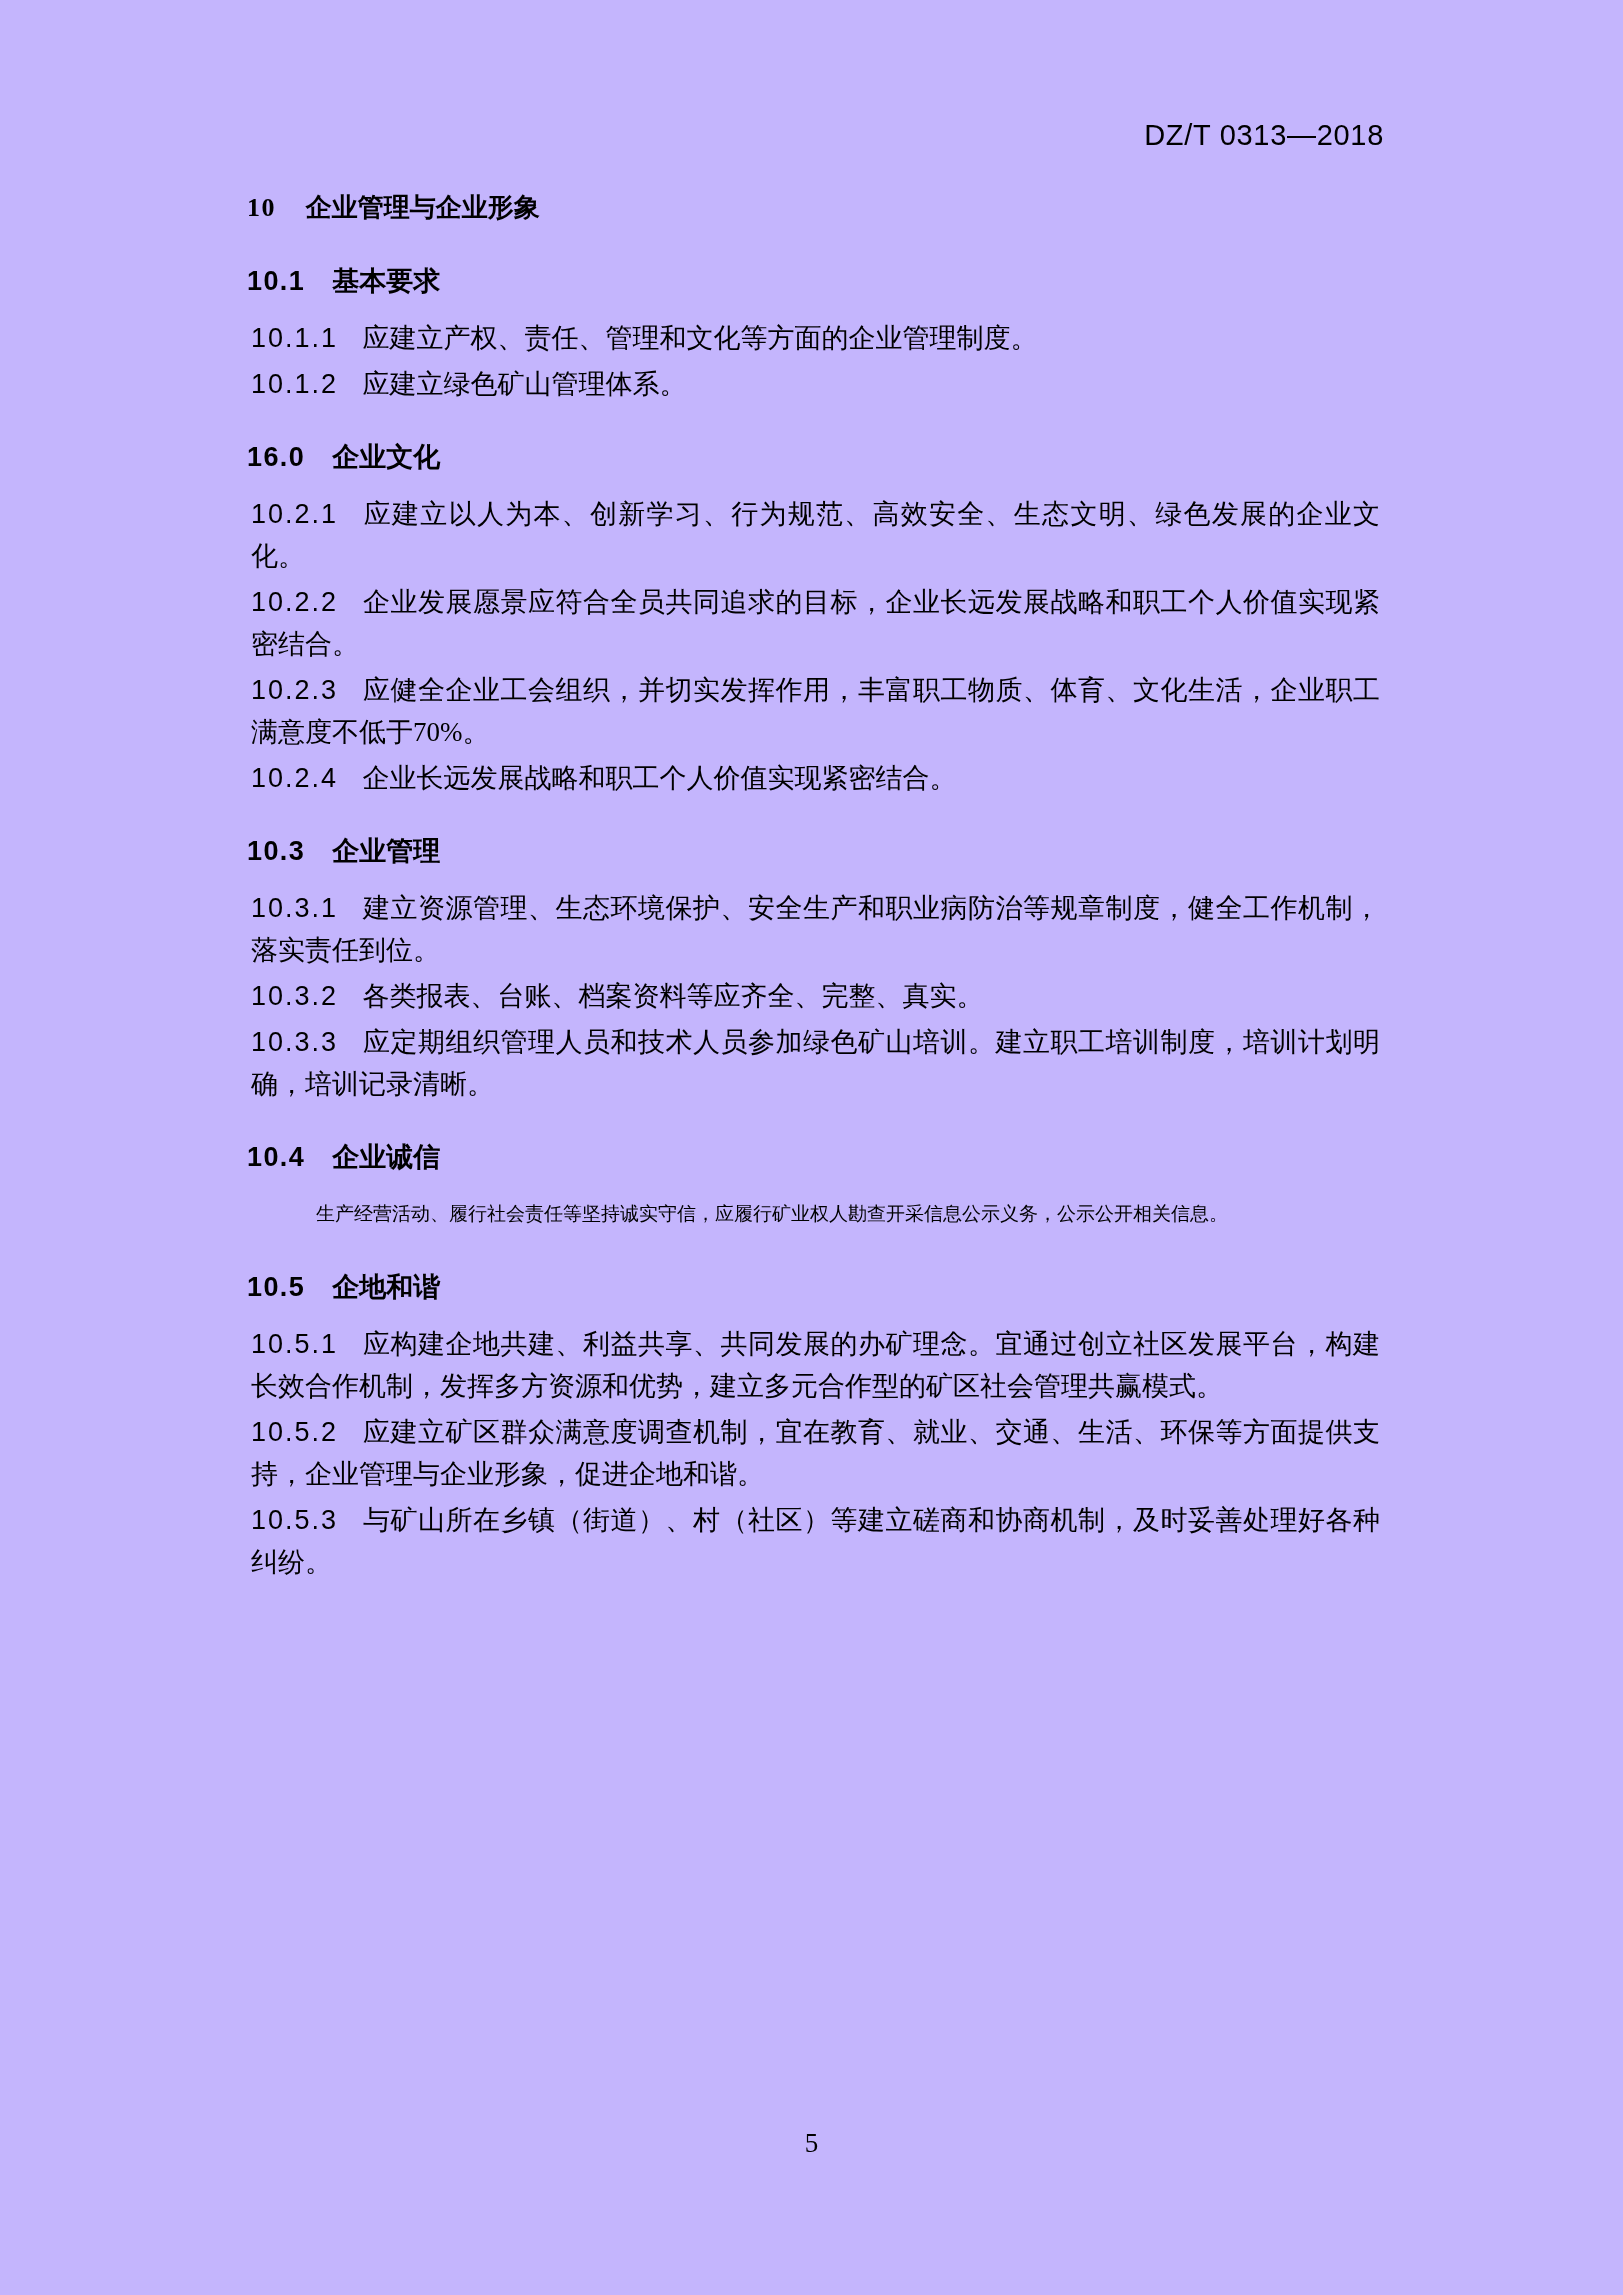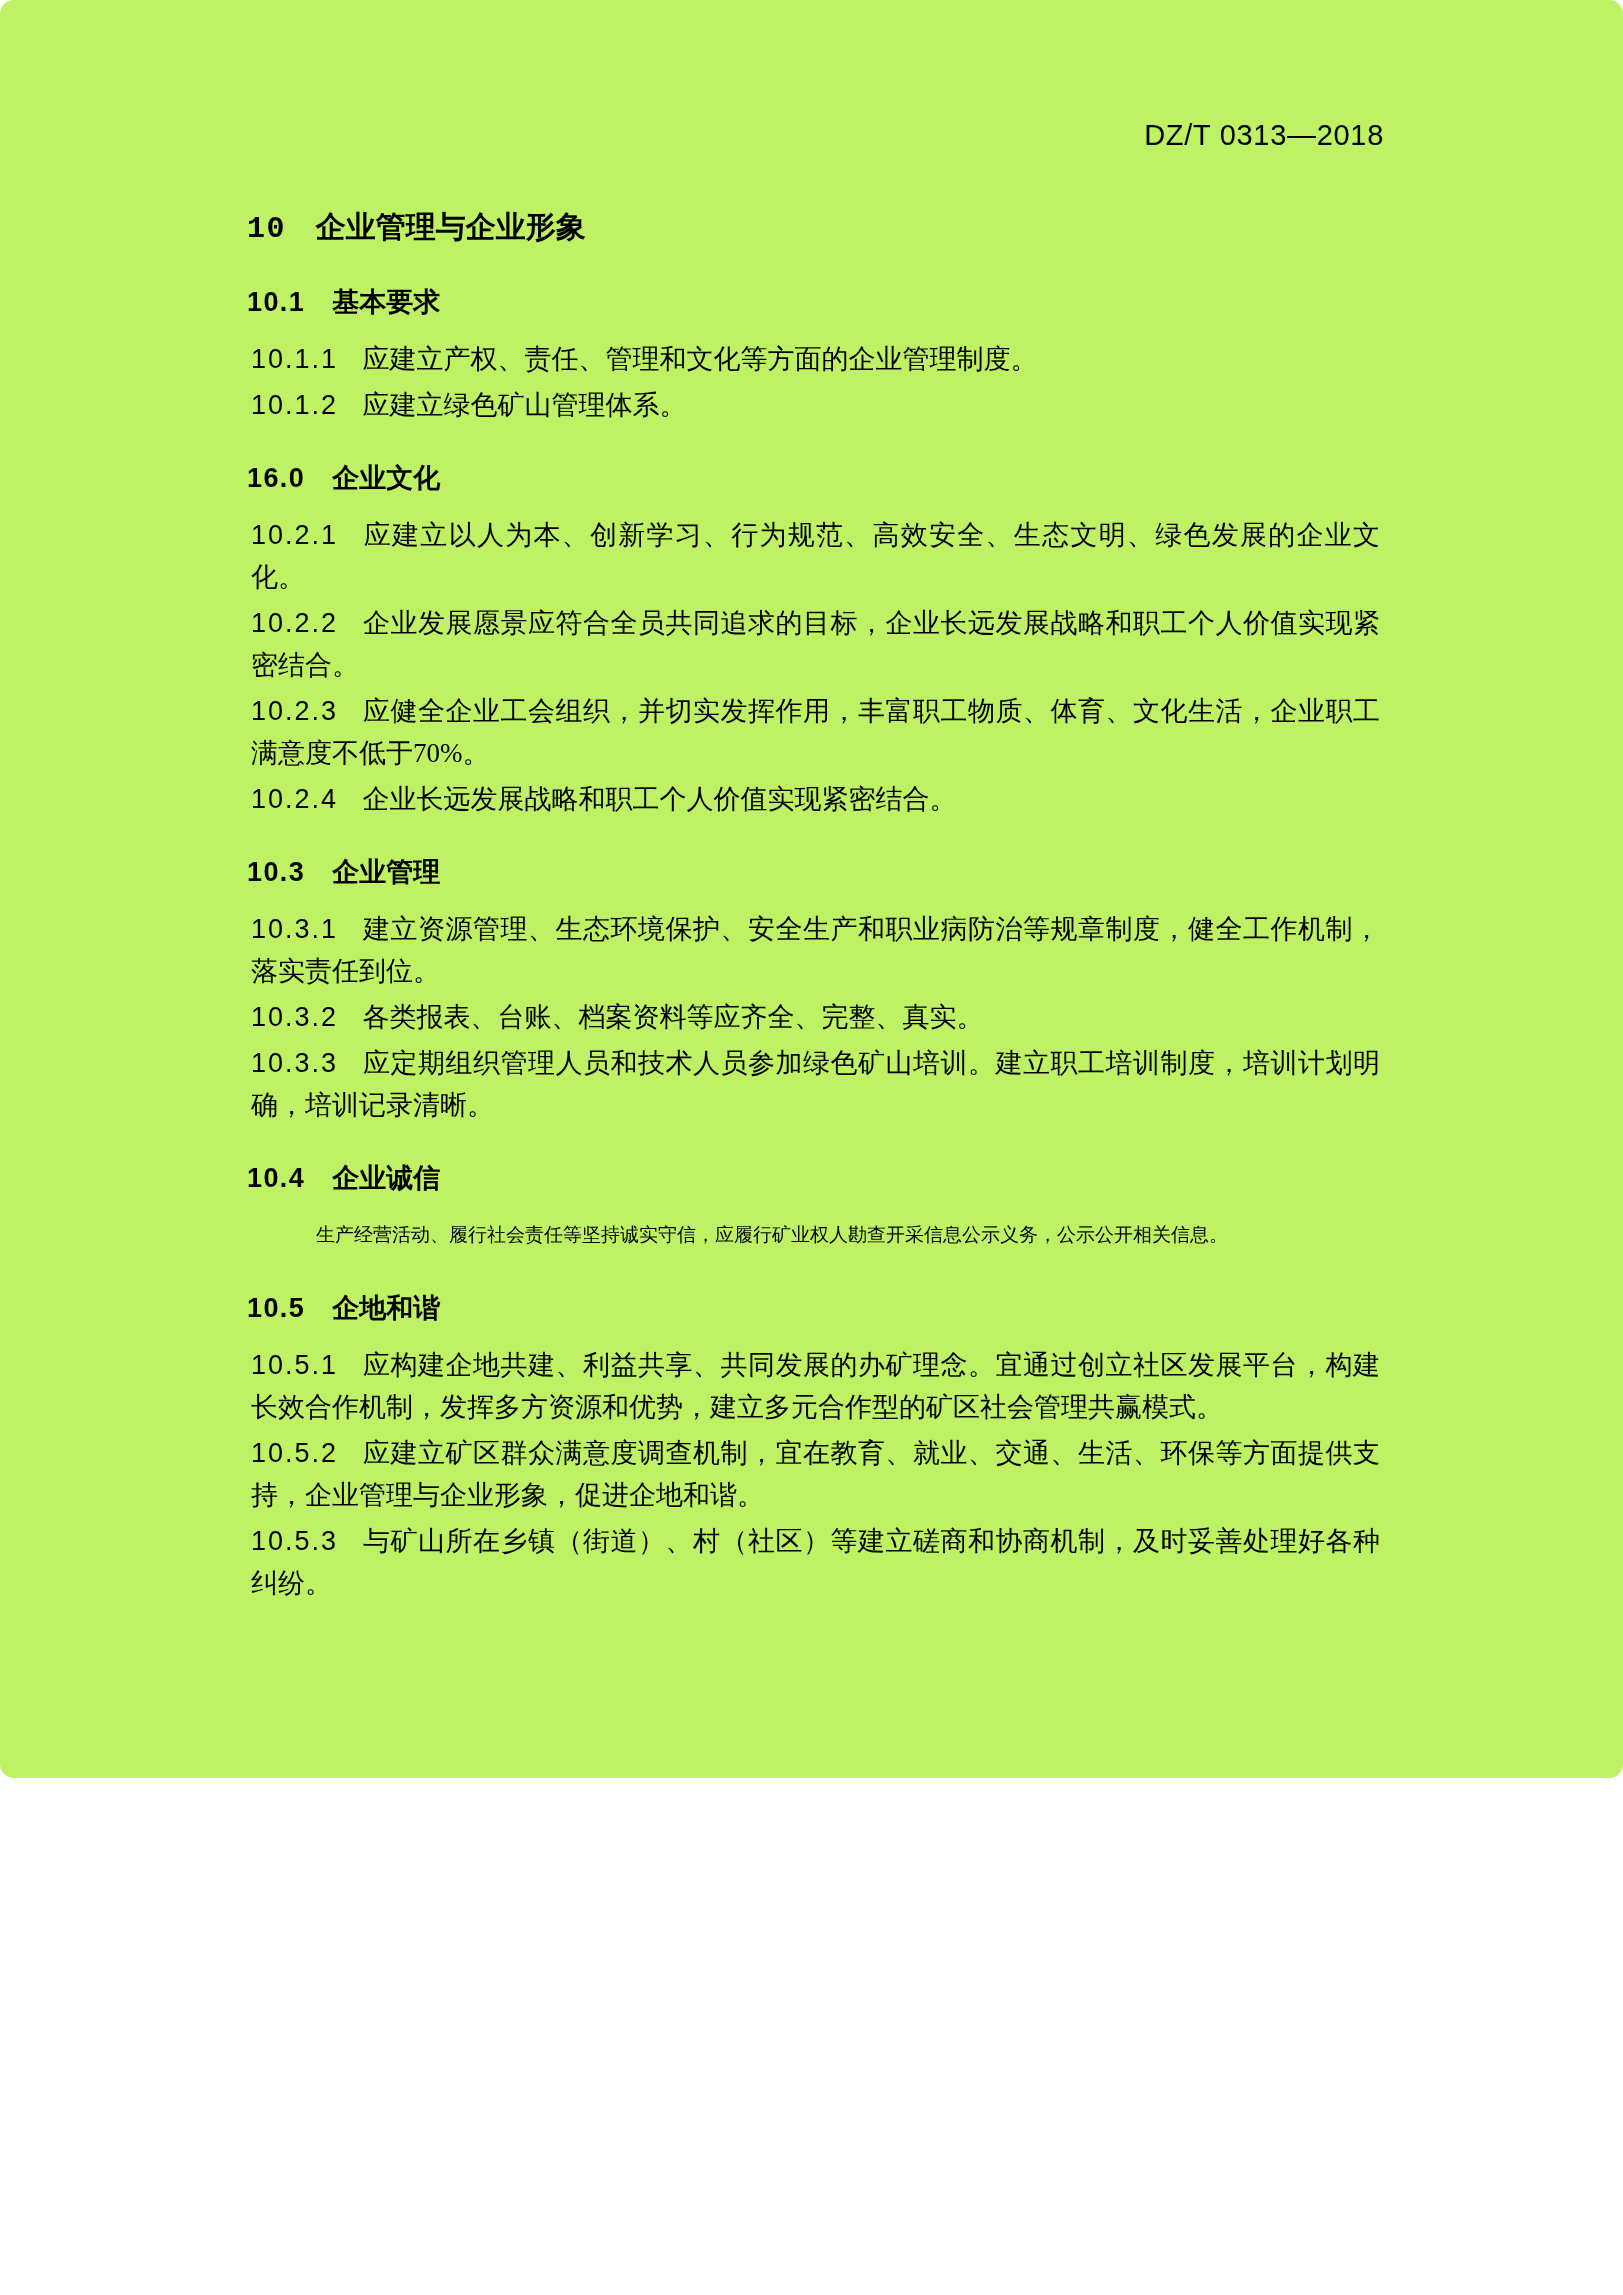--- a/index.html
+++ b/index.html
@@ -4,45 +4,44 @@
 <title>DZ/T 0313—2018 — p.5</title>
 <style>
   html, body {
     margin: 0;
     padding: 0;
     background: #ffffff;
   }
   .page {
     position: relative;
     width: 1623px;
-    height: 1778px;
-    background: #bef264;
+    height: 2295px;
+    background: #c4b5fd;
     color: #000000;
     overflow: hidden;
     font-family: "Liberation Serif", "DejaVu Serif", serif;
-    border-radius: 14px;
   }
   .content {
     padding: 0 239px 0 247px; 
   }
   
   .doc-header {
     margin-top: 120px;
     text-align: right;
     font-family: "Liberation Sans", "DejaVu Sans", sans-serif;
     font-size: 29px;
     line-height: 31px;
     letter-spacing: 0.7px;
   }
   
   h1.chapter {
-    margin: 57px 0 0 0;
-    font-family: Liberation Mono, monospace;
+    margin: 36px 0 0 0;
+    font-family: Liberation Serif, serif;
     font-weight: bold;
-    font-size: 30px;
+    font-size: 26px;
     line-height: 42px;
   }
   h1.chapter .num { margin-right: 30px; letter-spacing: 1.4px; }
   
   h2.section {
     margin: 31px 0 15px 0;
     font-family: "Liberation Sans", "DejaVu Sans", sans-serif;
     font-weight: bold;
     font-size: 27px;
     line-height: 42px;

